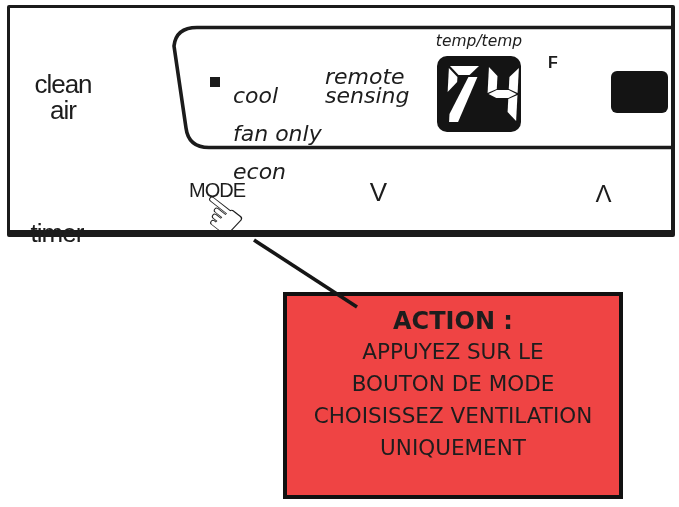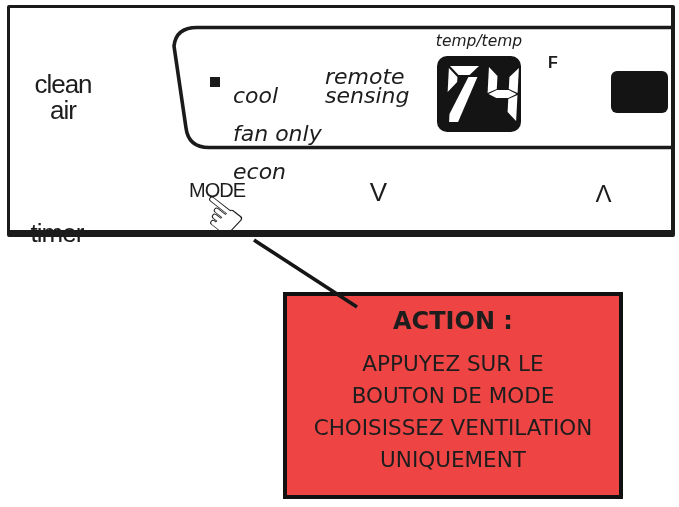--- a/index.html
+++ b/index.html
@@ -44,21 +44,21 @@
     transform:rotate(38deg);transform-origin:50% 50%;z-index:4;
     font-family:"DejaVu Sans",sans-serif;
   }
   
   .callout{
     left:283px;top:292px;width:340px;height:207px;box-sizing:border-box;
     border:4px solid #111111;background:#ef4444;text-align:center;z-index:2;
     font-family:"DejaVu Sans",sans-serif;
   }
   .callout-title{margin-top:12px;font-weight:bold;font-size:24px;line-height:26px;}
-  .callout-body{margin-top:14px;font-size:21.5px;line-height:32px;white-space:pre-line;}
+  .callout-body{margin-top:2px;font-size:21.5px;line-height:32px;white-space:pre-line;}
   .overlay{left:0;top:0;width:679px;height:507px;z-index:3;pointer-events:none;}
 </style>
 </head>
 <body>
 
 <div class="stage">
 
   <div class="abs outer-panel"></div>
 
   <svg class="abs overlay" viewBox="0 0 679 507">

